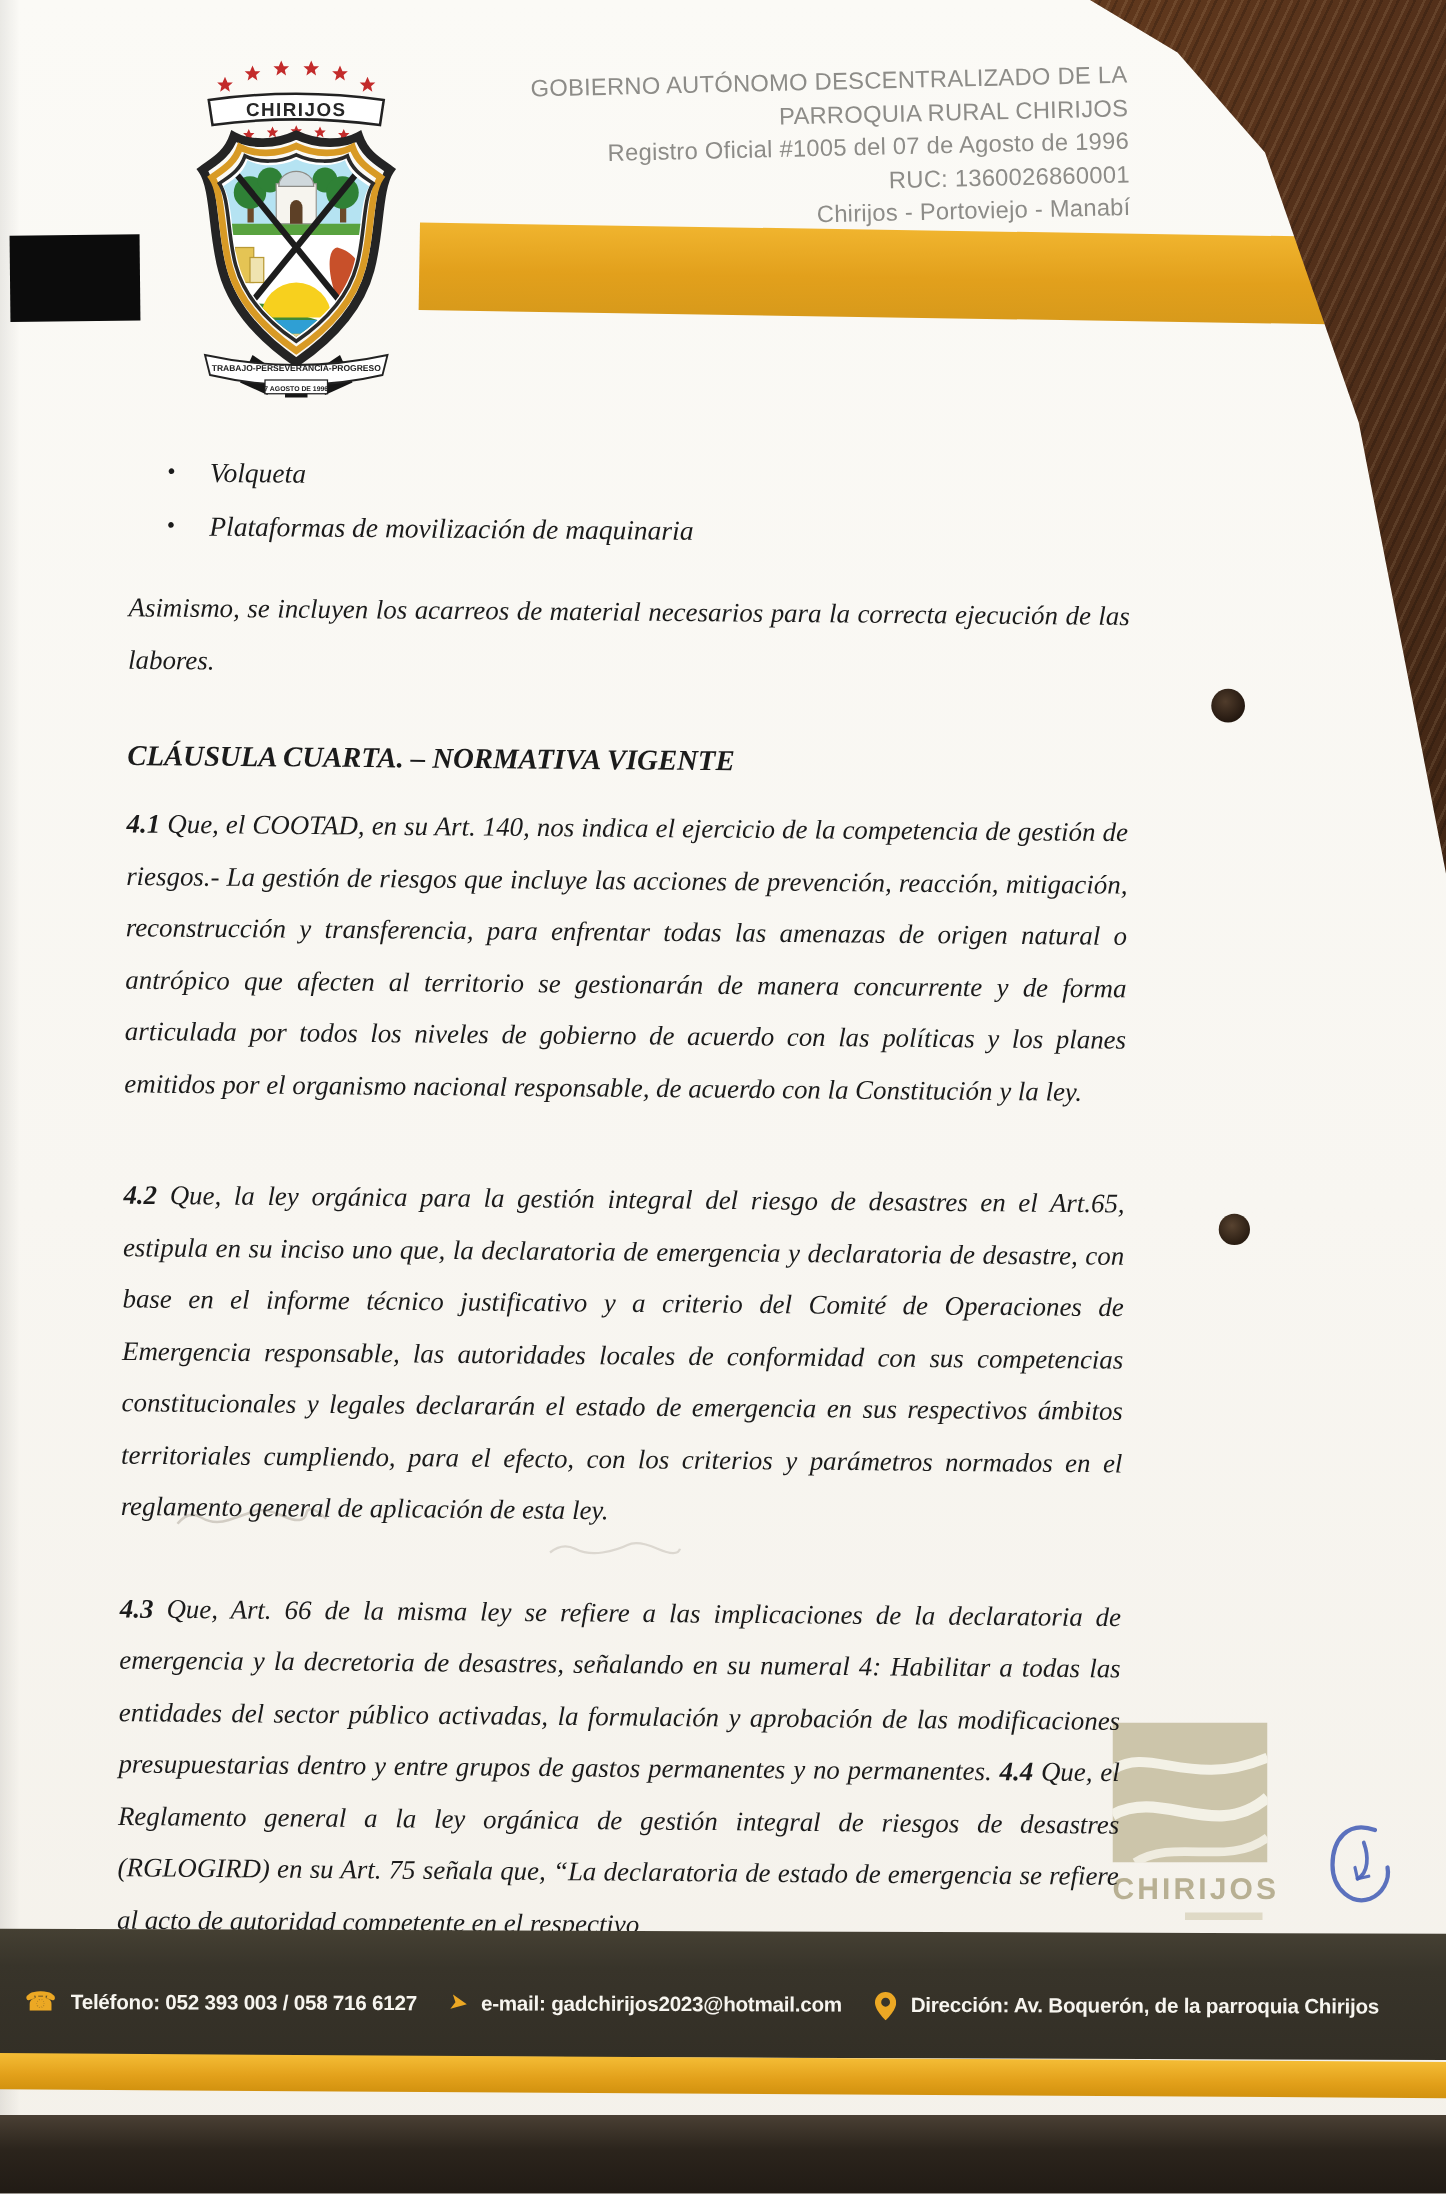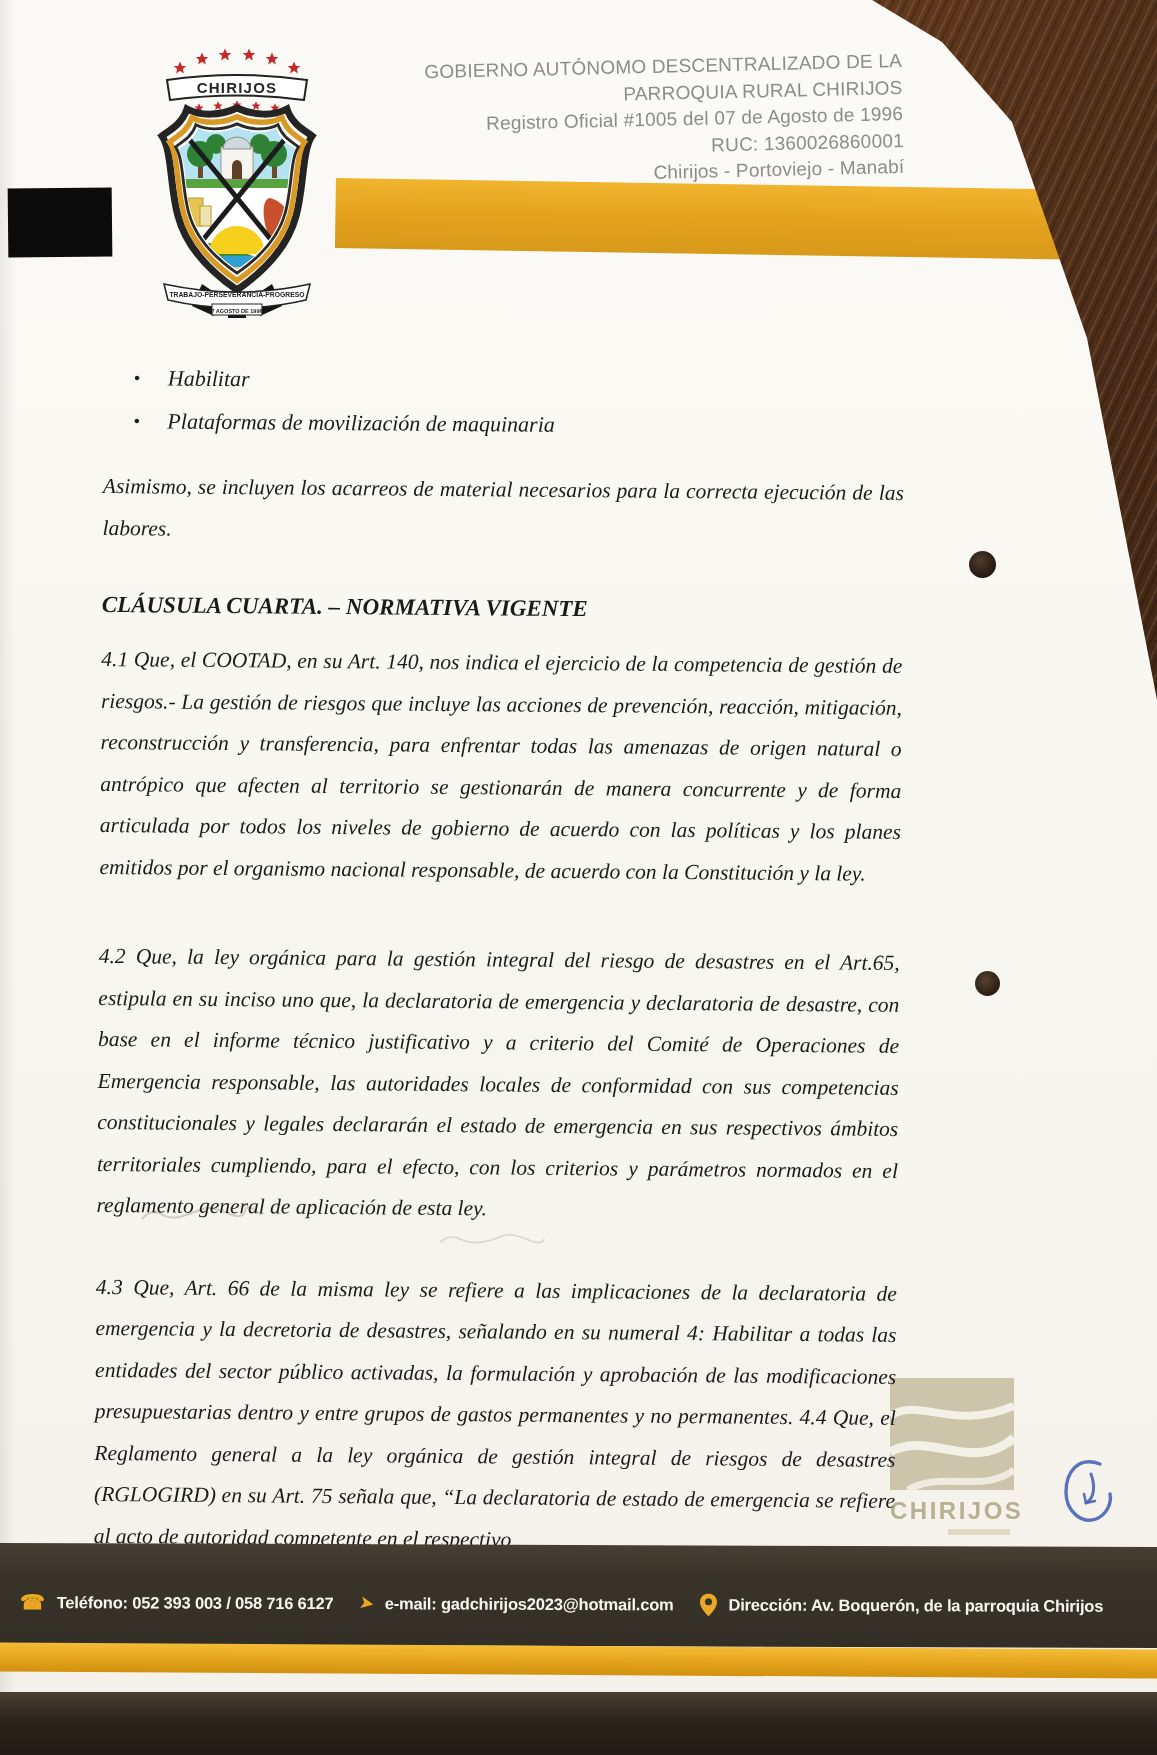--- a/index.html
+++ b/index.html
@@ -29,21 +29,21 @@
     font-style:italic;font-size:21.5px;transform:rotate(0.5deg);transform-origin:top left;}
   .bullets{list-style:none;margin:0;padding:0 0 0 30px;}
   .bullets li{position:relative;padding-left:34px;line-height:43px;font-size:22px;}
   .bullets .dot{position:absolute;left:0;top:0;font-size:19px;font-style:normal;}
   .para{margin:0;line-height:41.5px;text-align:justify;}
   .asimismo{margin-top:24px;}
   .clause-heading{margin:36px 0 0 0;font-size:23px;line-height:40px;font-weight:bold;font-style:italic;}
   .p41{margin-top:14px;}
   .p42{margin-top:48px;}
   .p43{margin-top:40px;}
-  .num{font-weight:normal;}
+  .num{font-weight:bold;}
   
   .smudge{position:absolute;z-index:2;opacity:.55;}
   .s1{left:140px;top:1203px;}
   .s2{left:438px;top:1230px;}
   .watermark{position:absolute;left:890px;top:1378px;z-index:2;width:126px;}
   .wm-text{margin-top:3px;font-family:"Liberation Sans",sans-serif;font-weight:bold;font-size:24px;
     letter-spacing:2.5px;color:#b3ab8c;opacity:.92;}
   .wm-sub{margin:4px 0 0 58px;width:62px;height:6px;background:#ccc5a8;opacity:.55;}
   .dot-mark{position:absolute;border-radius:50%;z-index:4;}
   .d1{left:969px;top:551px;width:27px;height:27px;background:radial-gradient(circle at 42% 38%,#503c2b,#241810 70%);}
@@ -143,21 +143,21 @@
     <div>PARROQUIA RURAL CHIRIJOS</div>
     <div>Registro Oficial #1005  del 07 de Agosto de 1996</div>
     <div>RUC: 1360026860001</div>
     <div>Chirijos - Portoviejo - Manabí</div>
   </div>
 
   <div class="body">
     <ul class="bullets">
       <li>
         <span class="dot">•</span>
-        <span>Habilitar</span>
+        <span>Volqueta</span>
       </li>
       <li>
         <span class="dot">•</span>
         <span>Plataformas de movilización de maquinaria</span>
       </li>
     </ul>
 
     <p class="para asimismo">Asimismo, se incluyen los acarreos de material necesarios para la correcta ejecución de las labores.</p>
 
     <h2 class="clause-heading">CLÁUSULA CUARTA. – NORMATIVA VIGENTE</h2>

